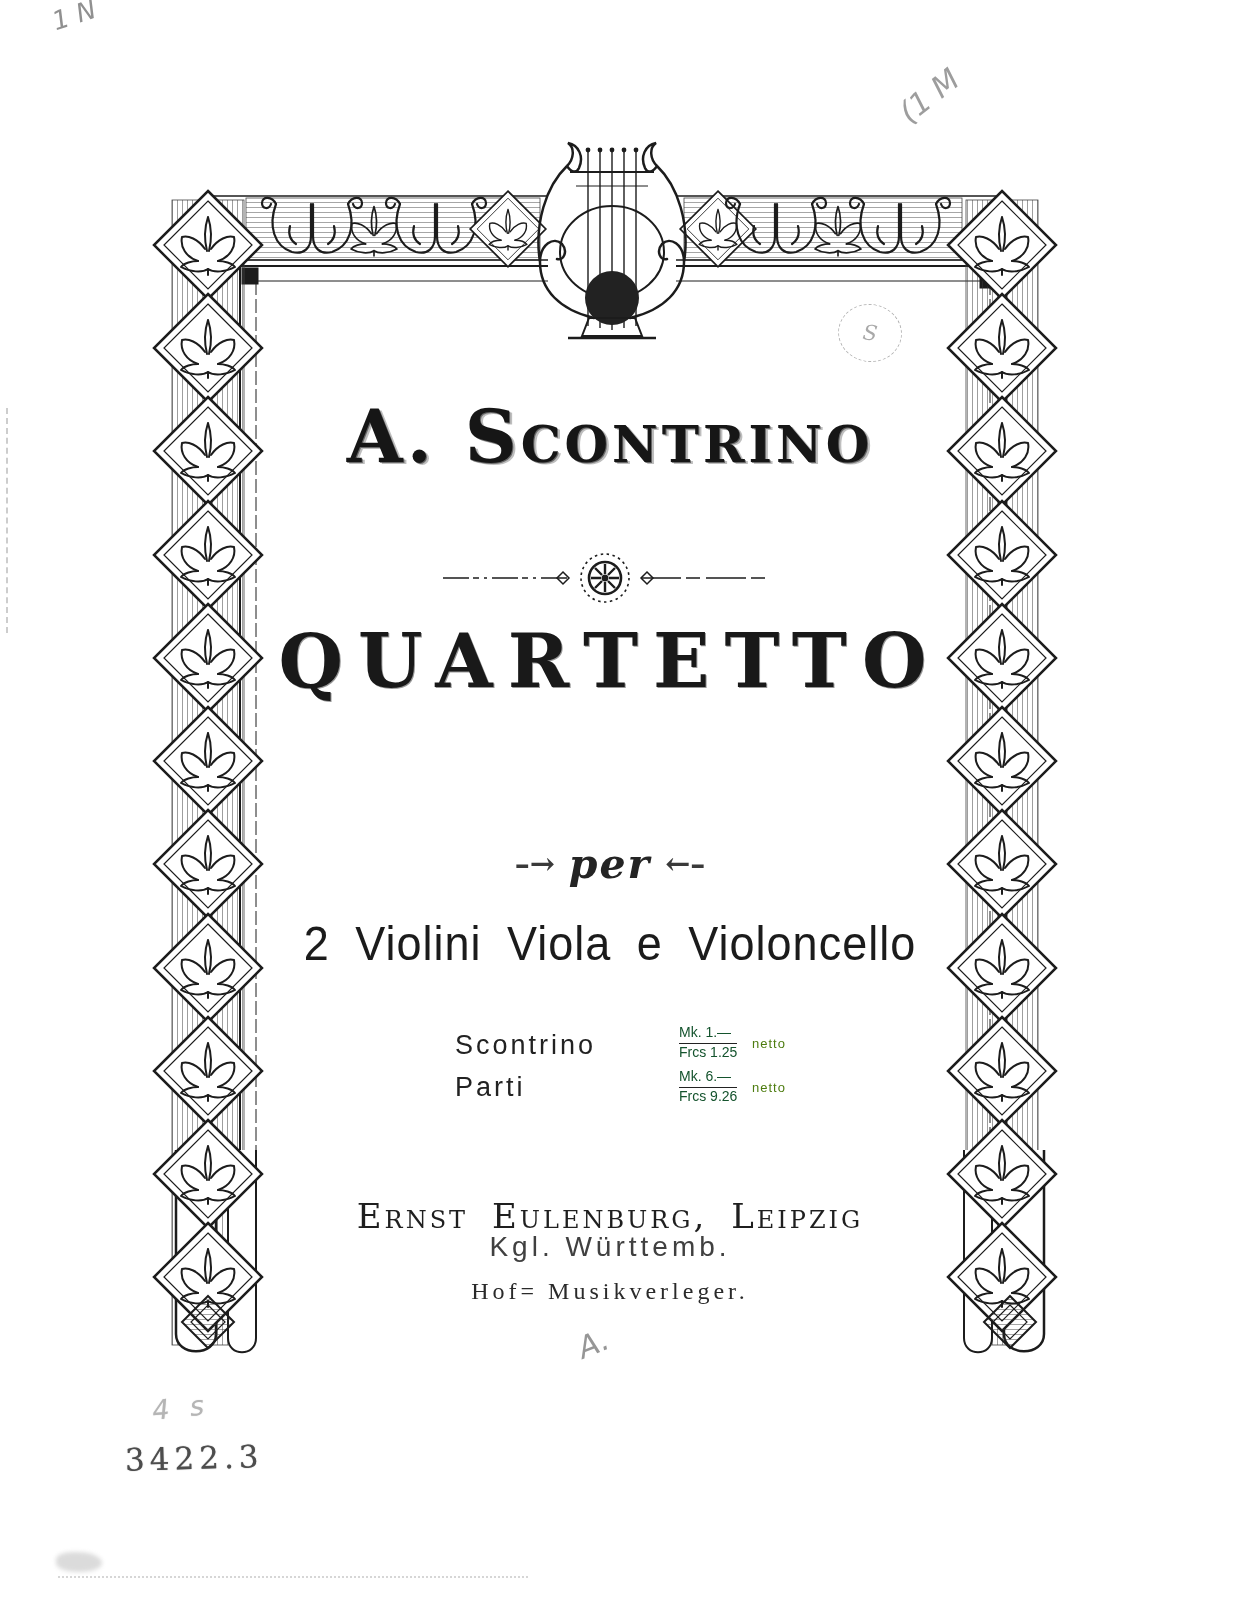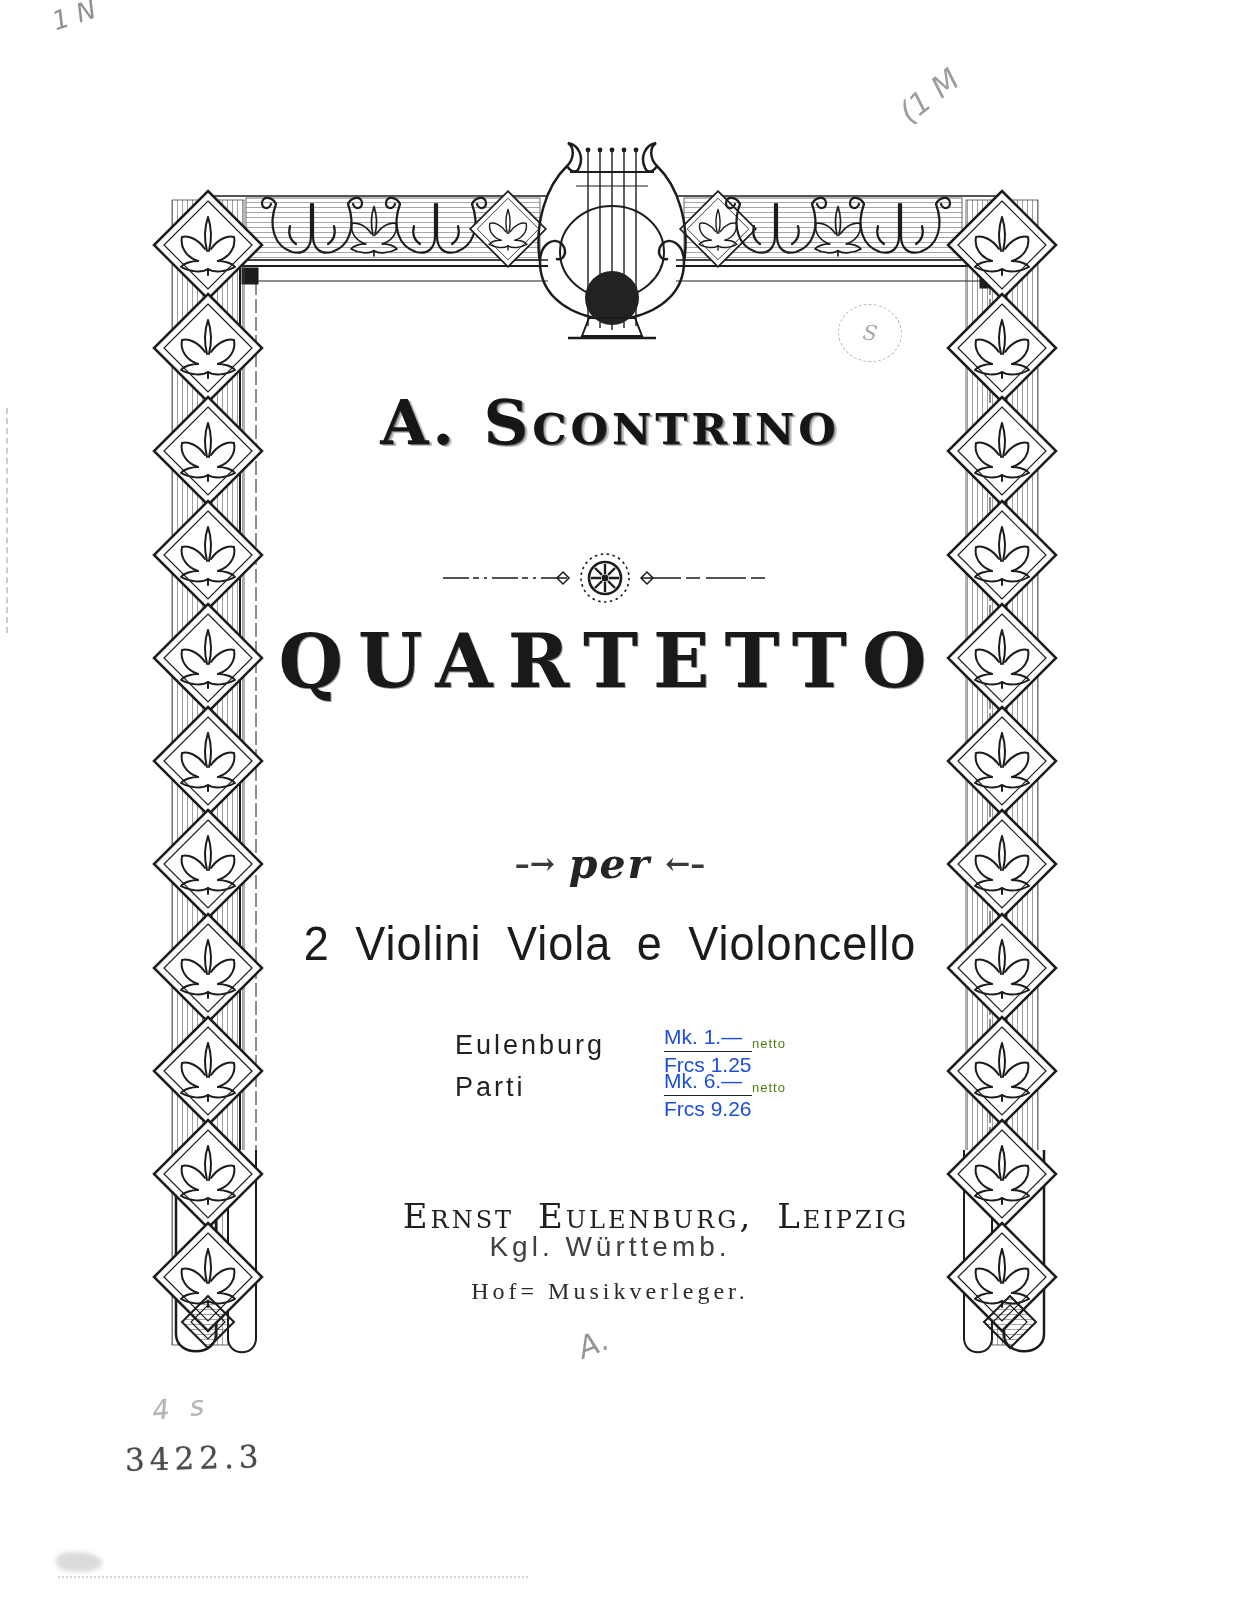--- a/index.html
+++ b/index.html
@@ -1,41 +1,41 @@
 <!DOCTYPE html>
 <html><head>
 <meta charset="utf-8">
 <style>
   html,body{margin:0;padding:0;background:#fff;}
   .sheet{position:relative;width:1260px;height:1600px;background:#ffffff;overflow:hidden;
          font-family:"DejaVu Serif",serif;color:#1d1d1d;}
   .abs{position:absolute;}
   .center{left:175px;width:870px;text-align:center;}
   
-  .title{top:384px;font-size:62px;font-weight:bold;font-variant:small-caps;
+  .title{top:392px;font-size:72px;font-weight:bold;font-variant:small-caps;
          letter-spacing:4px;line-height:1.25;color:#161616;
          text-shadow:3px 2px 0 rgba(22,22,22,.28), 1px 1px 0 rgba(22,22,22,.5);}
   .work{top:618px;font-size:74px;font-weight:bold;letter-spacing:15px;color:#191919;
         text-shadow:1px 1px 0 rgba(25,25,25,.45);}
   .key{top:770px;font-family:"DejaVu Sans Mono",monospace;font-size:41px;
        letter-spacing:11px;color:#222;}
   .per{top:840px;font-size:41px;font-style:italic;letter-spacing:2px;color:#242424;font-weight:bold;}
   .per .orn{font-style:normal;font-size:30px;color:#3a3a3a;letter-spacing:0;
             position:relative;top:-4px;padding:0 14px;}
   .instr{top:918px;font-family:"Liberation Sans",sans-serif;font-size:45px;
          letter-spacing:1px;word-spacing:12px;color:#1b1b1b;transform:scaleY(1.08);}
   .price-label{font-family:"Liberation Sans",sans-serif;font-size:27px;
                letter-spacing:3px;color:#222;}
-  .price-fr{font-family:"Liberation Sans",sans-serif;font-size:21px;color:#1d4ed8;
-            line-height:1.25;white-space:nowrap;}
+  .price-fr{font-family:"Liberation Sans",sans-serif;font-size:14px;color:#14532d;
+            line-height:1.25;white-space:nowrap;margin-left:15px;}
   .fr-top{border-bottom:1.5px solid #222;padding:0 2px 1px 0;}
   .price-netto{font-family:Liberation Sans, sans-serif;font-size:13px;
                letter-spacing:1px;color:#4d7c0f;}
   .pub-name{top:1196px;font-size:34px;font-variant:small-caps;letter-spacing:3px;
-            color:#1f1f1f;word-spacing:10px;padding-left:46px;}
+            color:#1f1f1f;word-spacing:10px;}
   .pub-2{top:1231px;font-family:"Liberation Sans",sans-serif;font-size:28px;
          letter-spacing:4px;color:#404040;}
   .pub-3{top:1278px;font-family:Liberation Serif, serif;font-size:24px;
          letter-spacing:4px;color:#2a2a2a;}
   
   .pencil{font-family:"DejaVu Sans",sans-serif;font-style:italic;color:#7d7d7d;}
   .mark-tl{left:52px;top:0px;font-size:26px;transform:rotate(-18deg);opacity:.85;}
   .mark-tr{left:896px;top:78px;font-size:30px;transform:rotate(-38deg);opacity:.75;}
   .mark-a{left:578px;top:1326px;font-size:30px;transform:rotate(-22deg);opacity:.8;}
   .stamp-circle{left:838px;top:304px;width:62px;height:56px;border:1.5px dashed #a9a9a9;
@@ -206,21 +206,21 @@
 
   <div class="abs center title">A. Scontrino</div>
 
   <div class="abs center work">QUARTETTO</div>
 
 
   <div class="abs center per"><span class="orn">–→</span><span>per</span><span class="orn">←–</span></div>
 
   <div class="abs center instr">2 Violini Viola e Violoncello</div>
 
-  <div class="abs price-label" style="left:455px;top:1030px">Eulenburg</div>
+  <div class="abs price-label" style="left:455px;top:1030px">Scontrino</div>
   <div class="abs price-fr" style="left:664px;top:1024px">
     <div class="fr-top">Mk. 1.—</div>
     <div>Frcs 1.25</div>
   </div>
   <div class="abs price-netto" style="left:752px;top:1036px">netto</div>
 
   <div class="abs price-label" style="left:455px;top:1072px">Parti</div>
   <div class="abs price-fr" style="left:664px;top:1068px">
     <div class="fr-top">Mk. 6.—</div>
     <div>Frcs 9.26</div>

